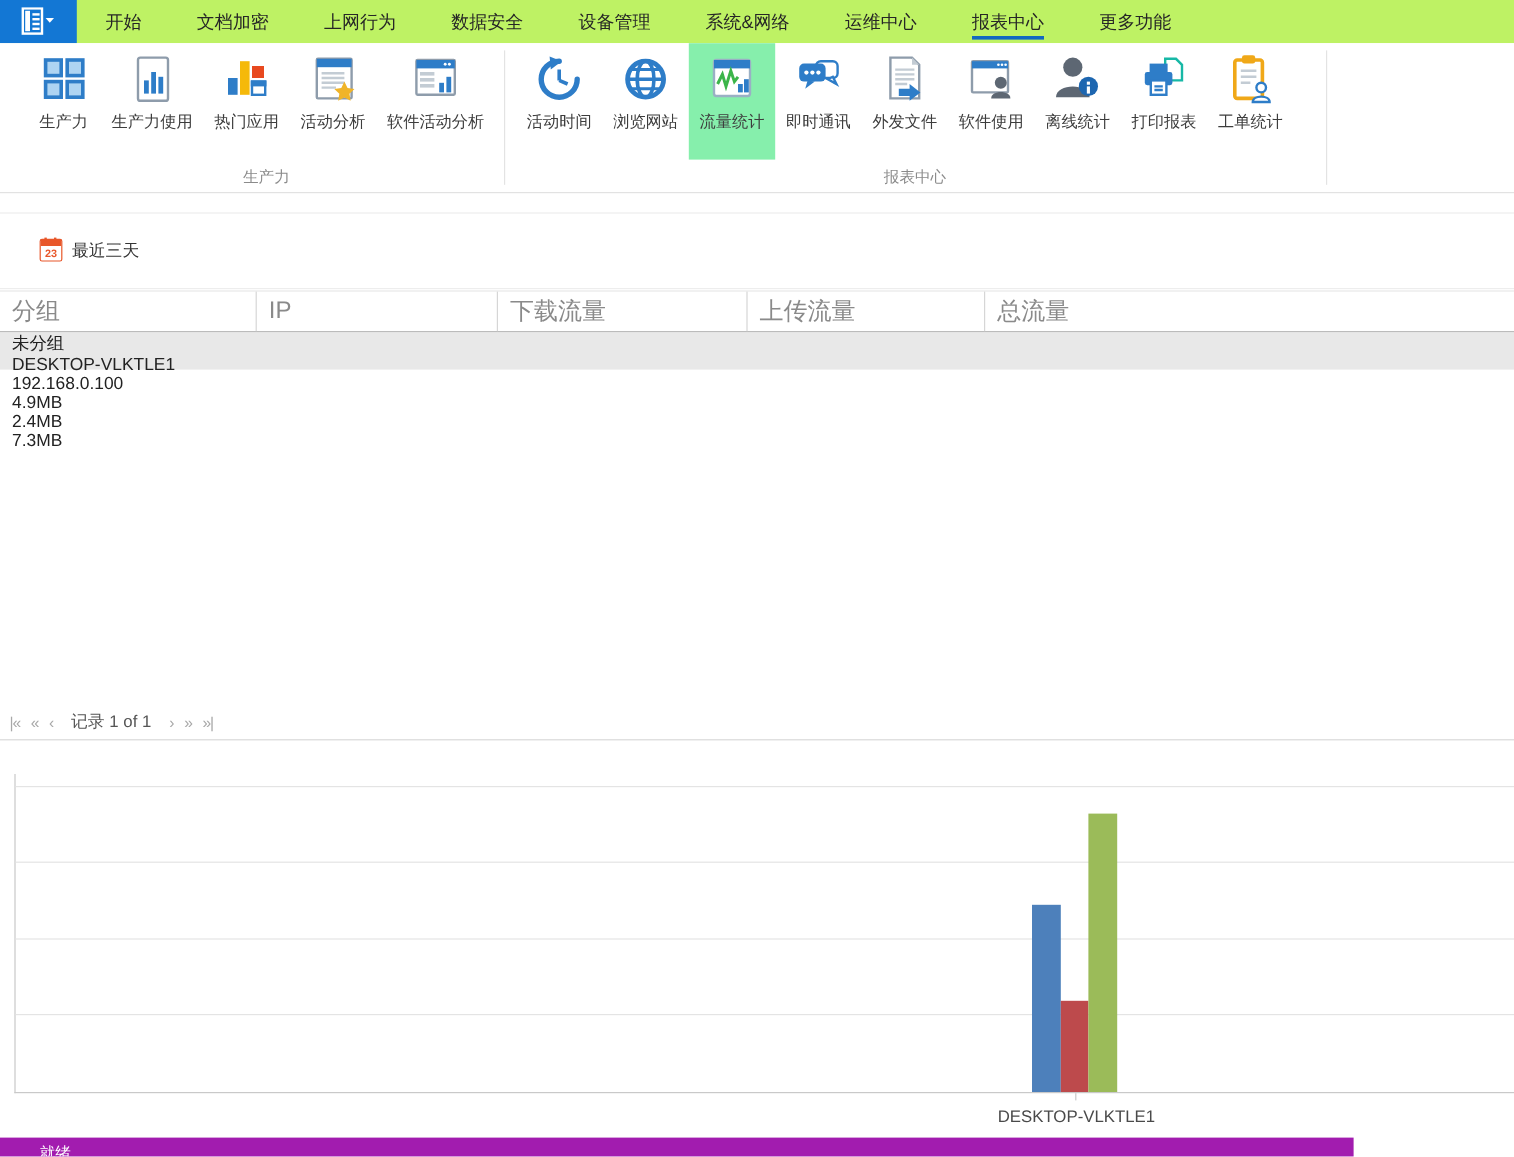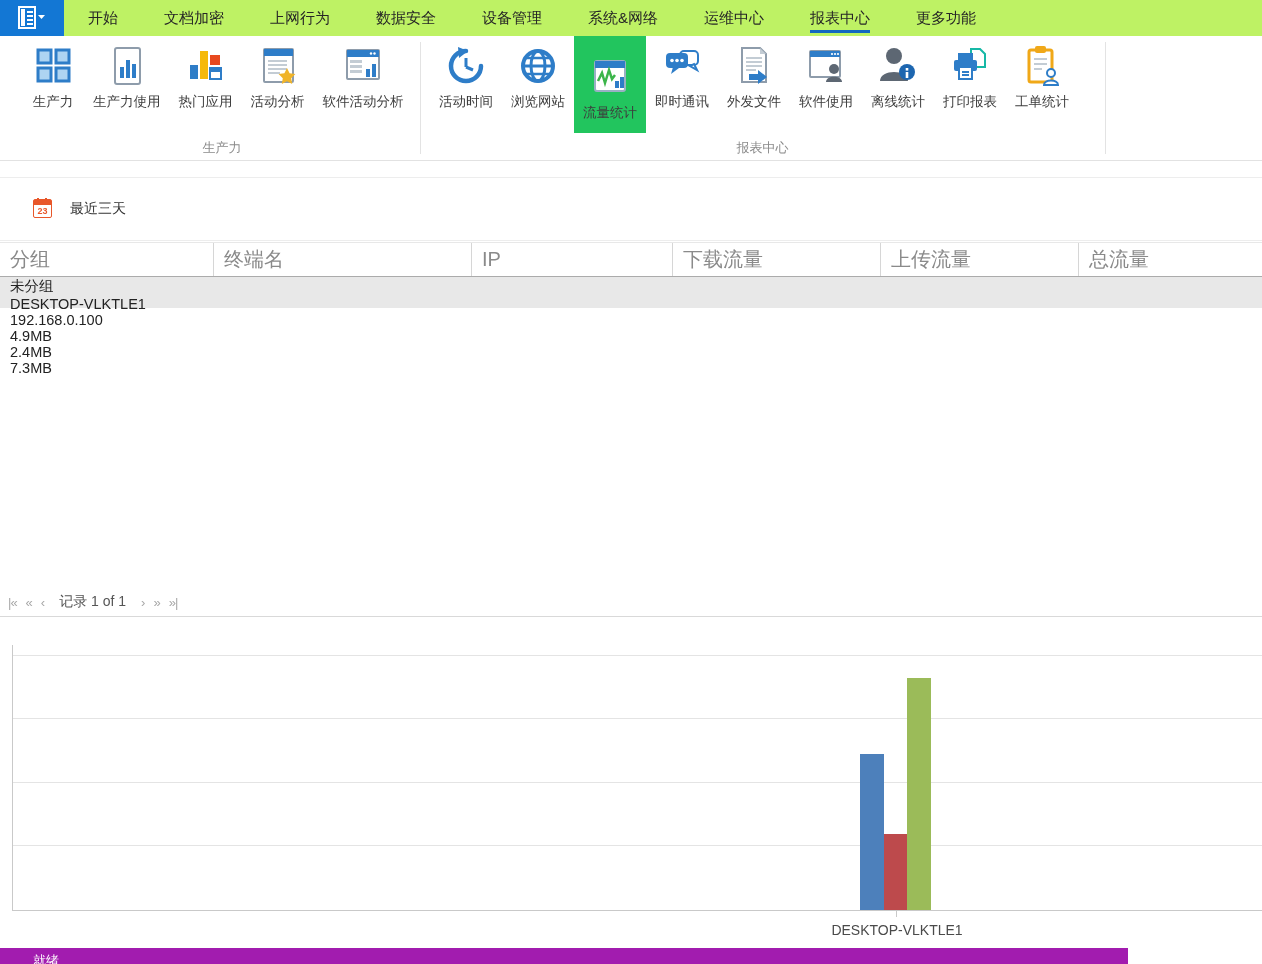--- a/index.html
+++ b/index.html
@@ -15,28 +15,28 @@
   .menu-item.active::after { content:""; position:absolute; left:0; right:0; bottom:3px; height:3px; background:#1268c0; }
 
   
   .ribbon { position:absolute; top:36px; left:0; width:1262px; height:125px; background:#fff; border-bottom:1px solid #e2e2e2; }
   .rgroup { position:absolute; top:0; height:124px; }
   .rgroup-1 { left:0; width:420px;margin-left:12px; }
   .rgroup-2 { left:420px; width:685px; }
   .rgroup-sep { position:absolute; top:6px; height:112px; width:1px; background:#e3e3e3; }
   .ritems { display:flex; align-items:stretch; padding-left:10px; height:97px; }
   .ritem { display:flex; flex-direction:column; align-items:center; padding:7px 9px 0 9px; cursor:pointer; }
-  .ritem.selected { background:#22c55e;justify-content:center; }
+  .ritem.selected { background:#86efac; }
   .ritem .ric { height:46px; display:flex; align-items:center; justify-content:center; }
   .ritem .rlabel { font-size:13.5px; color:#3d3d3d; margin-top:4px; white-space:nowrap; }
   .rgroup-label { position:absolute; left:0; right:0; top:103px; text-align:center; font-size:13px; color:#8b8b8b; }
 
   
   .filterbar { position:absolute; top:177px; left:0; width:1262px; height:64px; border-top:1px solid #ededed; border-bottom:1px solid #ededed; background:#fff; }
-  .filter-btn { position:absolute; left:33px; top:21px; display:flex; align-items:center; gap:18px; cursor:pointer; }
+  .filter-btn { position:absolute; left:33px; top:21px; display:flex; align-items:center; gap:8px; cursor:pointer; }
   .cal { position:relative; width:19px; height:19px; border:1.5px solid #e8572a; border-radius:2px; background:#fff; }
   .cal-top { position:absolute; top:0; left:0; right:0; height:5px; background:#e8572a; }
   .cal-top::before { content:""; position:absolute; top:-2px; left:3px; width:2px; height:3px; background:#e8572a; box-shadow:8px 0 0 #e8572a; }
   .cal-num { position:absolute; left:0; right:0; bottom:0; height:12px; text-align:center; font-size:9px; font-weight:bold; color:#e8572a; line-height:12px; }
   .filter-label { font-size:14px; color:#333; }
 
   
   .table { position:absolute; top:242px; left:0; width:1262px; }
   .thead { display:flex; height:35px; border-top:1px solid #e8e8e8; border-bottom:1px solid #ababab; background:#fff; }
   .th { display:flex; align-items:center; padding-left:10px; font-size:20px; color:#8a8a8a; cursor:pointer; }
@@ -309,21 +309,20 @@
         <span class="cal-top"></span>
         <span class="cal-num">23</span>
       </span>
       <span class="filter-label">最近三天</span>
     </div>
   </div>
 
   <div class="table">
     <div class="thead">
       <div class="th c0">分组</div>
-      <div class="th c1">终端名</div>
       <div class="th c2">IP</div>
       <div class="th c3">下载流量</div>
       <div class="th c4">上传流量</div>
       <div class="th c5">总流量</div>
     </div>
     <div class="trow">
       <div class="td c0">未分组</div>
       <div class="td c1">DESKTOP-VLKTLE1</div>
       <div class="td c2">192.168.0.100</div>
       <div class="td c3">4.9MB</div>

